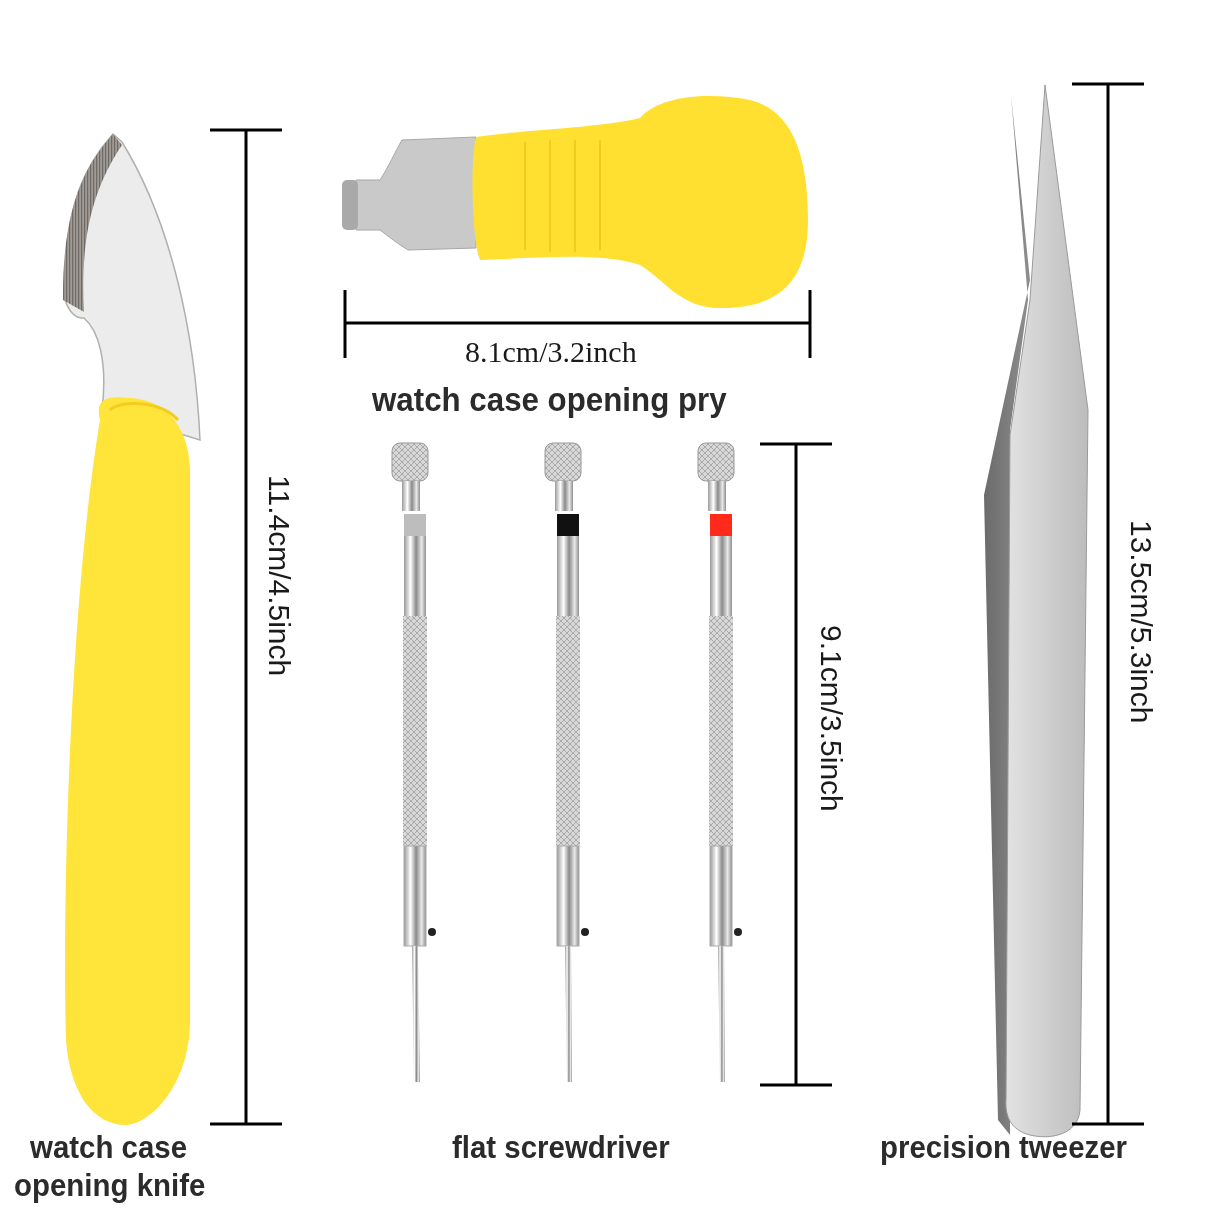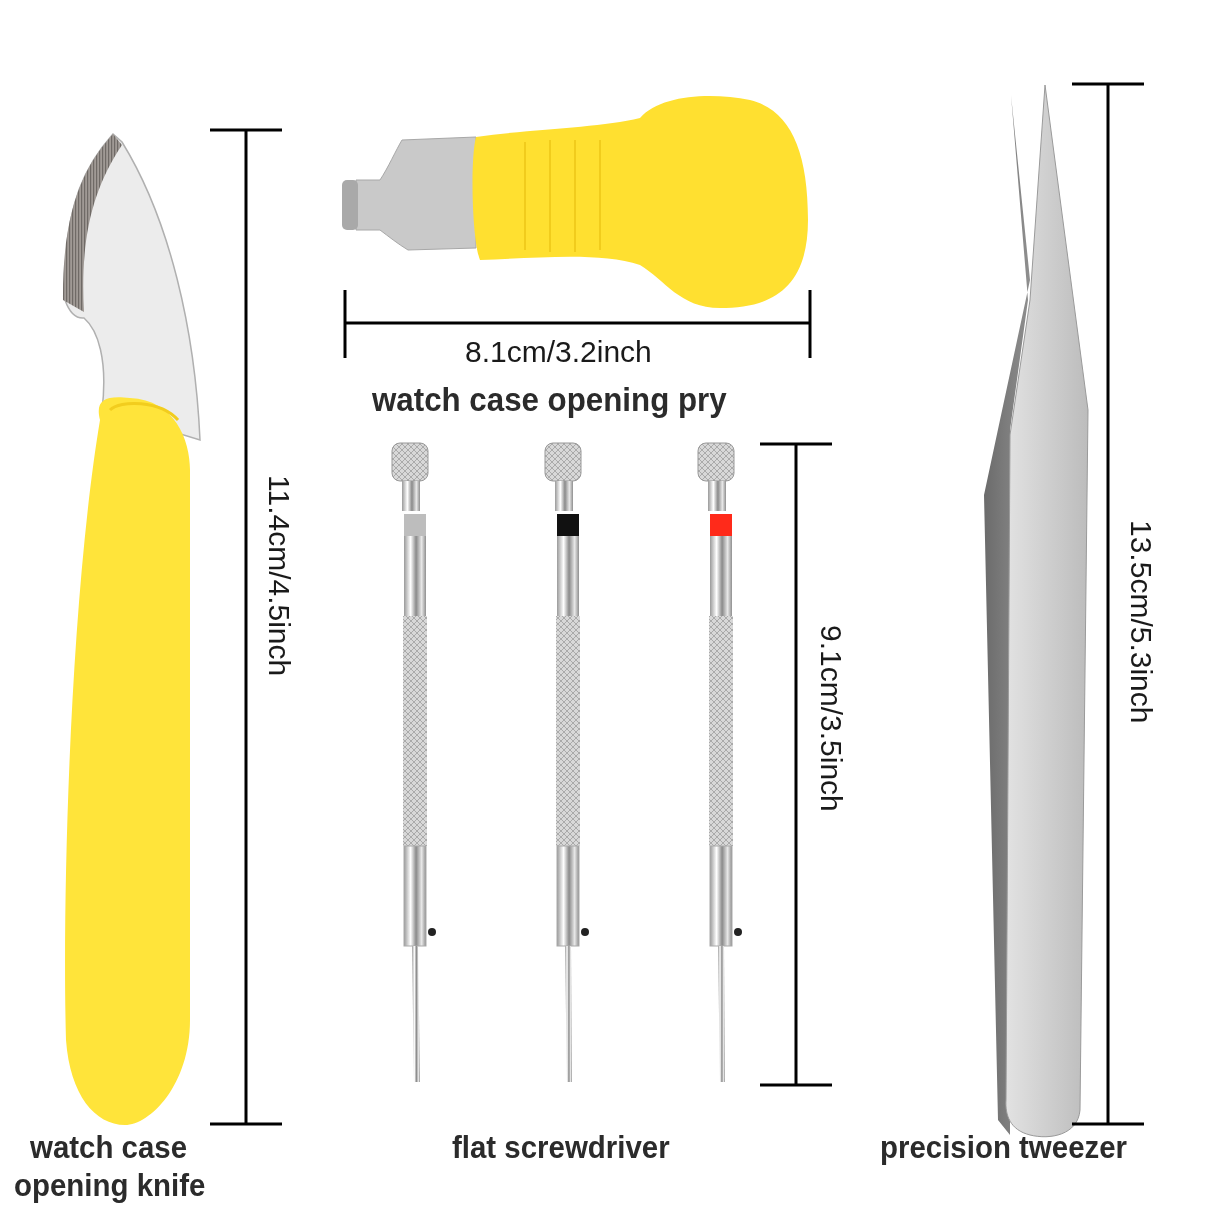--- a/index.html
+++ b/index.html
@@ -116,21 +116,21 @@
     <path d="M1045 85 L 1088 410 L 1080 1110 C 1078 1135, 1050 1140, 1030 1135 C 1010 1130, 1005 1115, 1006 1100 L 1010 435 L 1030 300 Z" fill="url(#tw2)" stroke="#9a9a9a" stroke-width="1"></path>
   </g>
   <g stroke="#000" stroke-width="3">
     <line x1="1072" y1="84" x2="1144" y2="84"></line>
     <line x1="1108" y1="84" x2="1108" y2="1124"></line>
     <line x1="1072" y1="1124" x2="1144" y2="1124"></line>
   </g>
 </svg>
 
 <div class="abs dim-label vtext" style="left:296px; top:475px;">11.4cm/4.5inch</div>
-<div class="abs dim-label" style="left:465px; top:335px;">8.1cm/3.2inch</div>
+<div class="abs dim-label" style="left:465px; top:335px;font-family:Liberation Serif, serif;">8.1cm/3.2inch</div>
 <div class="abs dim-label vtext" style="left:848px; top:625px;">9.1cm/3.5inch</div>
 <div class="abs dim-label vtext" style="left:1158px; top:520px;">13.5cm/5.3inch</div>
 
 <div class="abs name-label" style="left:372px; top:380px; font-size:34px;">watch case opening pry</div>
 <div class="abs name-label" style="left:30px; top:1128px;">watch case</div>
 <div class="abs name-label" style="left:14px; top:1166px;">opening knife</div>
 <div class="abs name-label" style="left:452px; top:1128px;">flat screwdriver</div>
 <div class="abs name-label" style="left:880px; top:1128px;">precision tweezer</div>
 
 </body></html>

